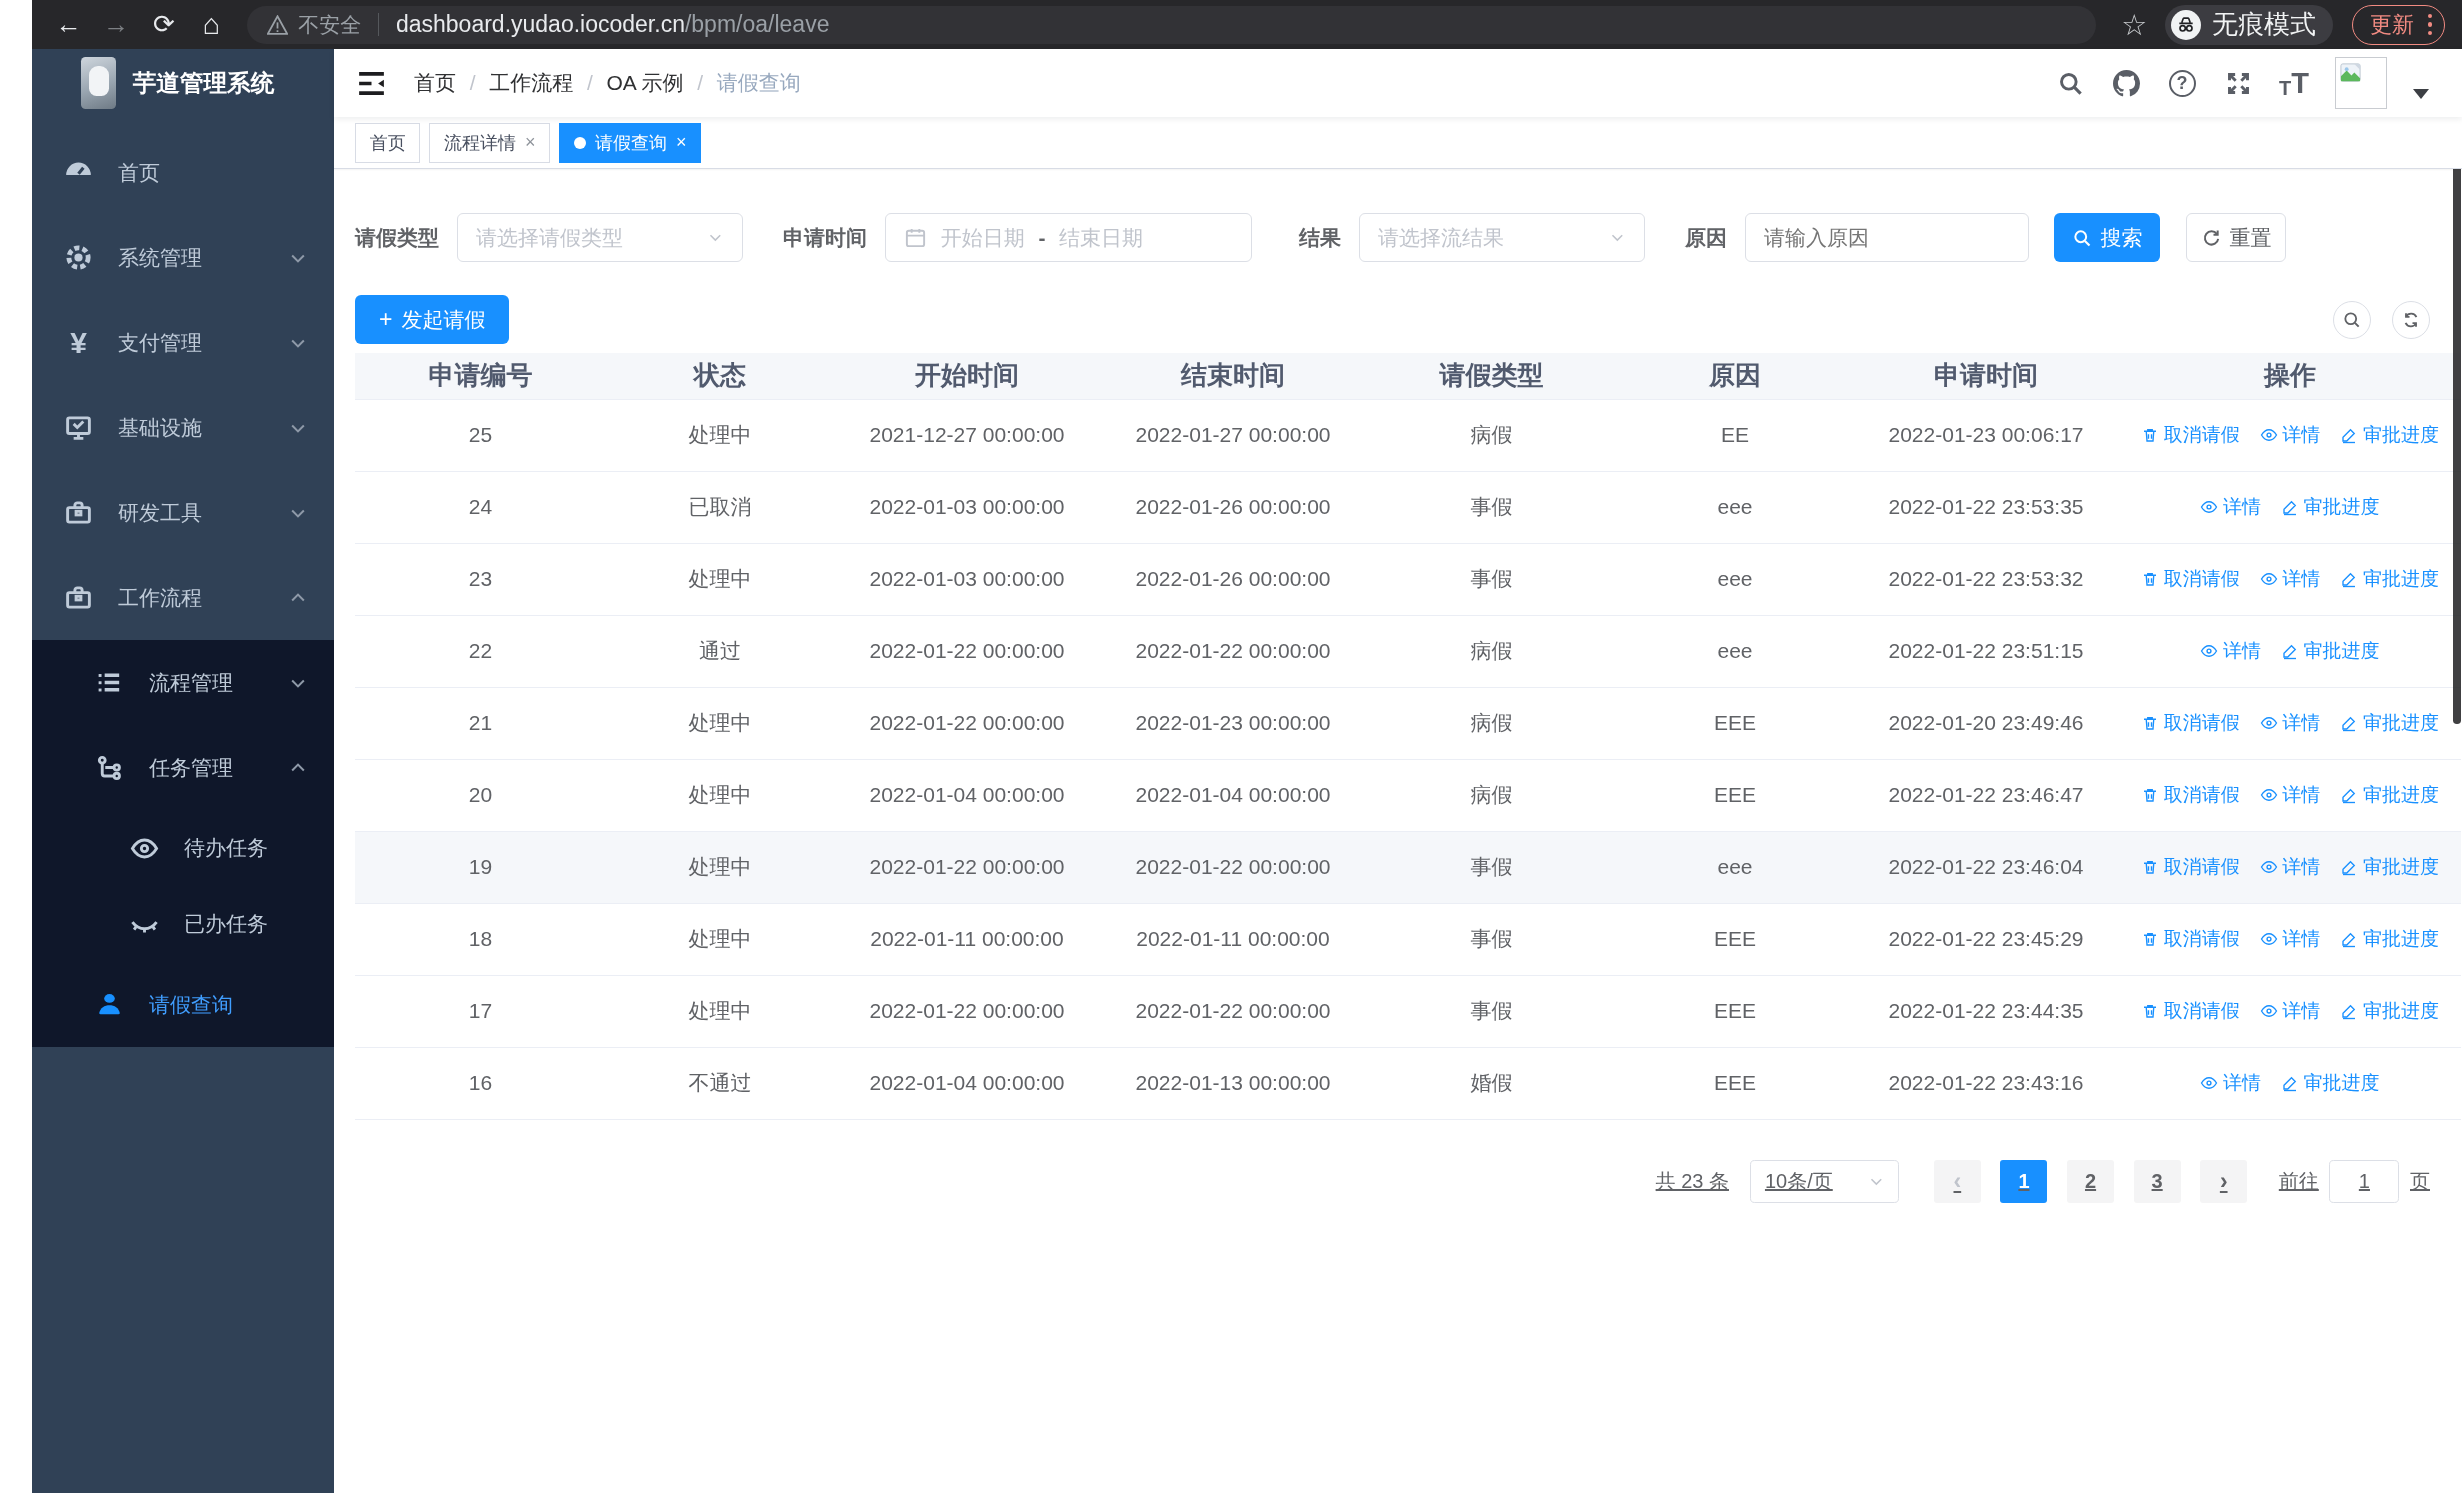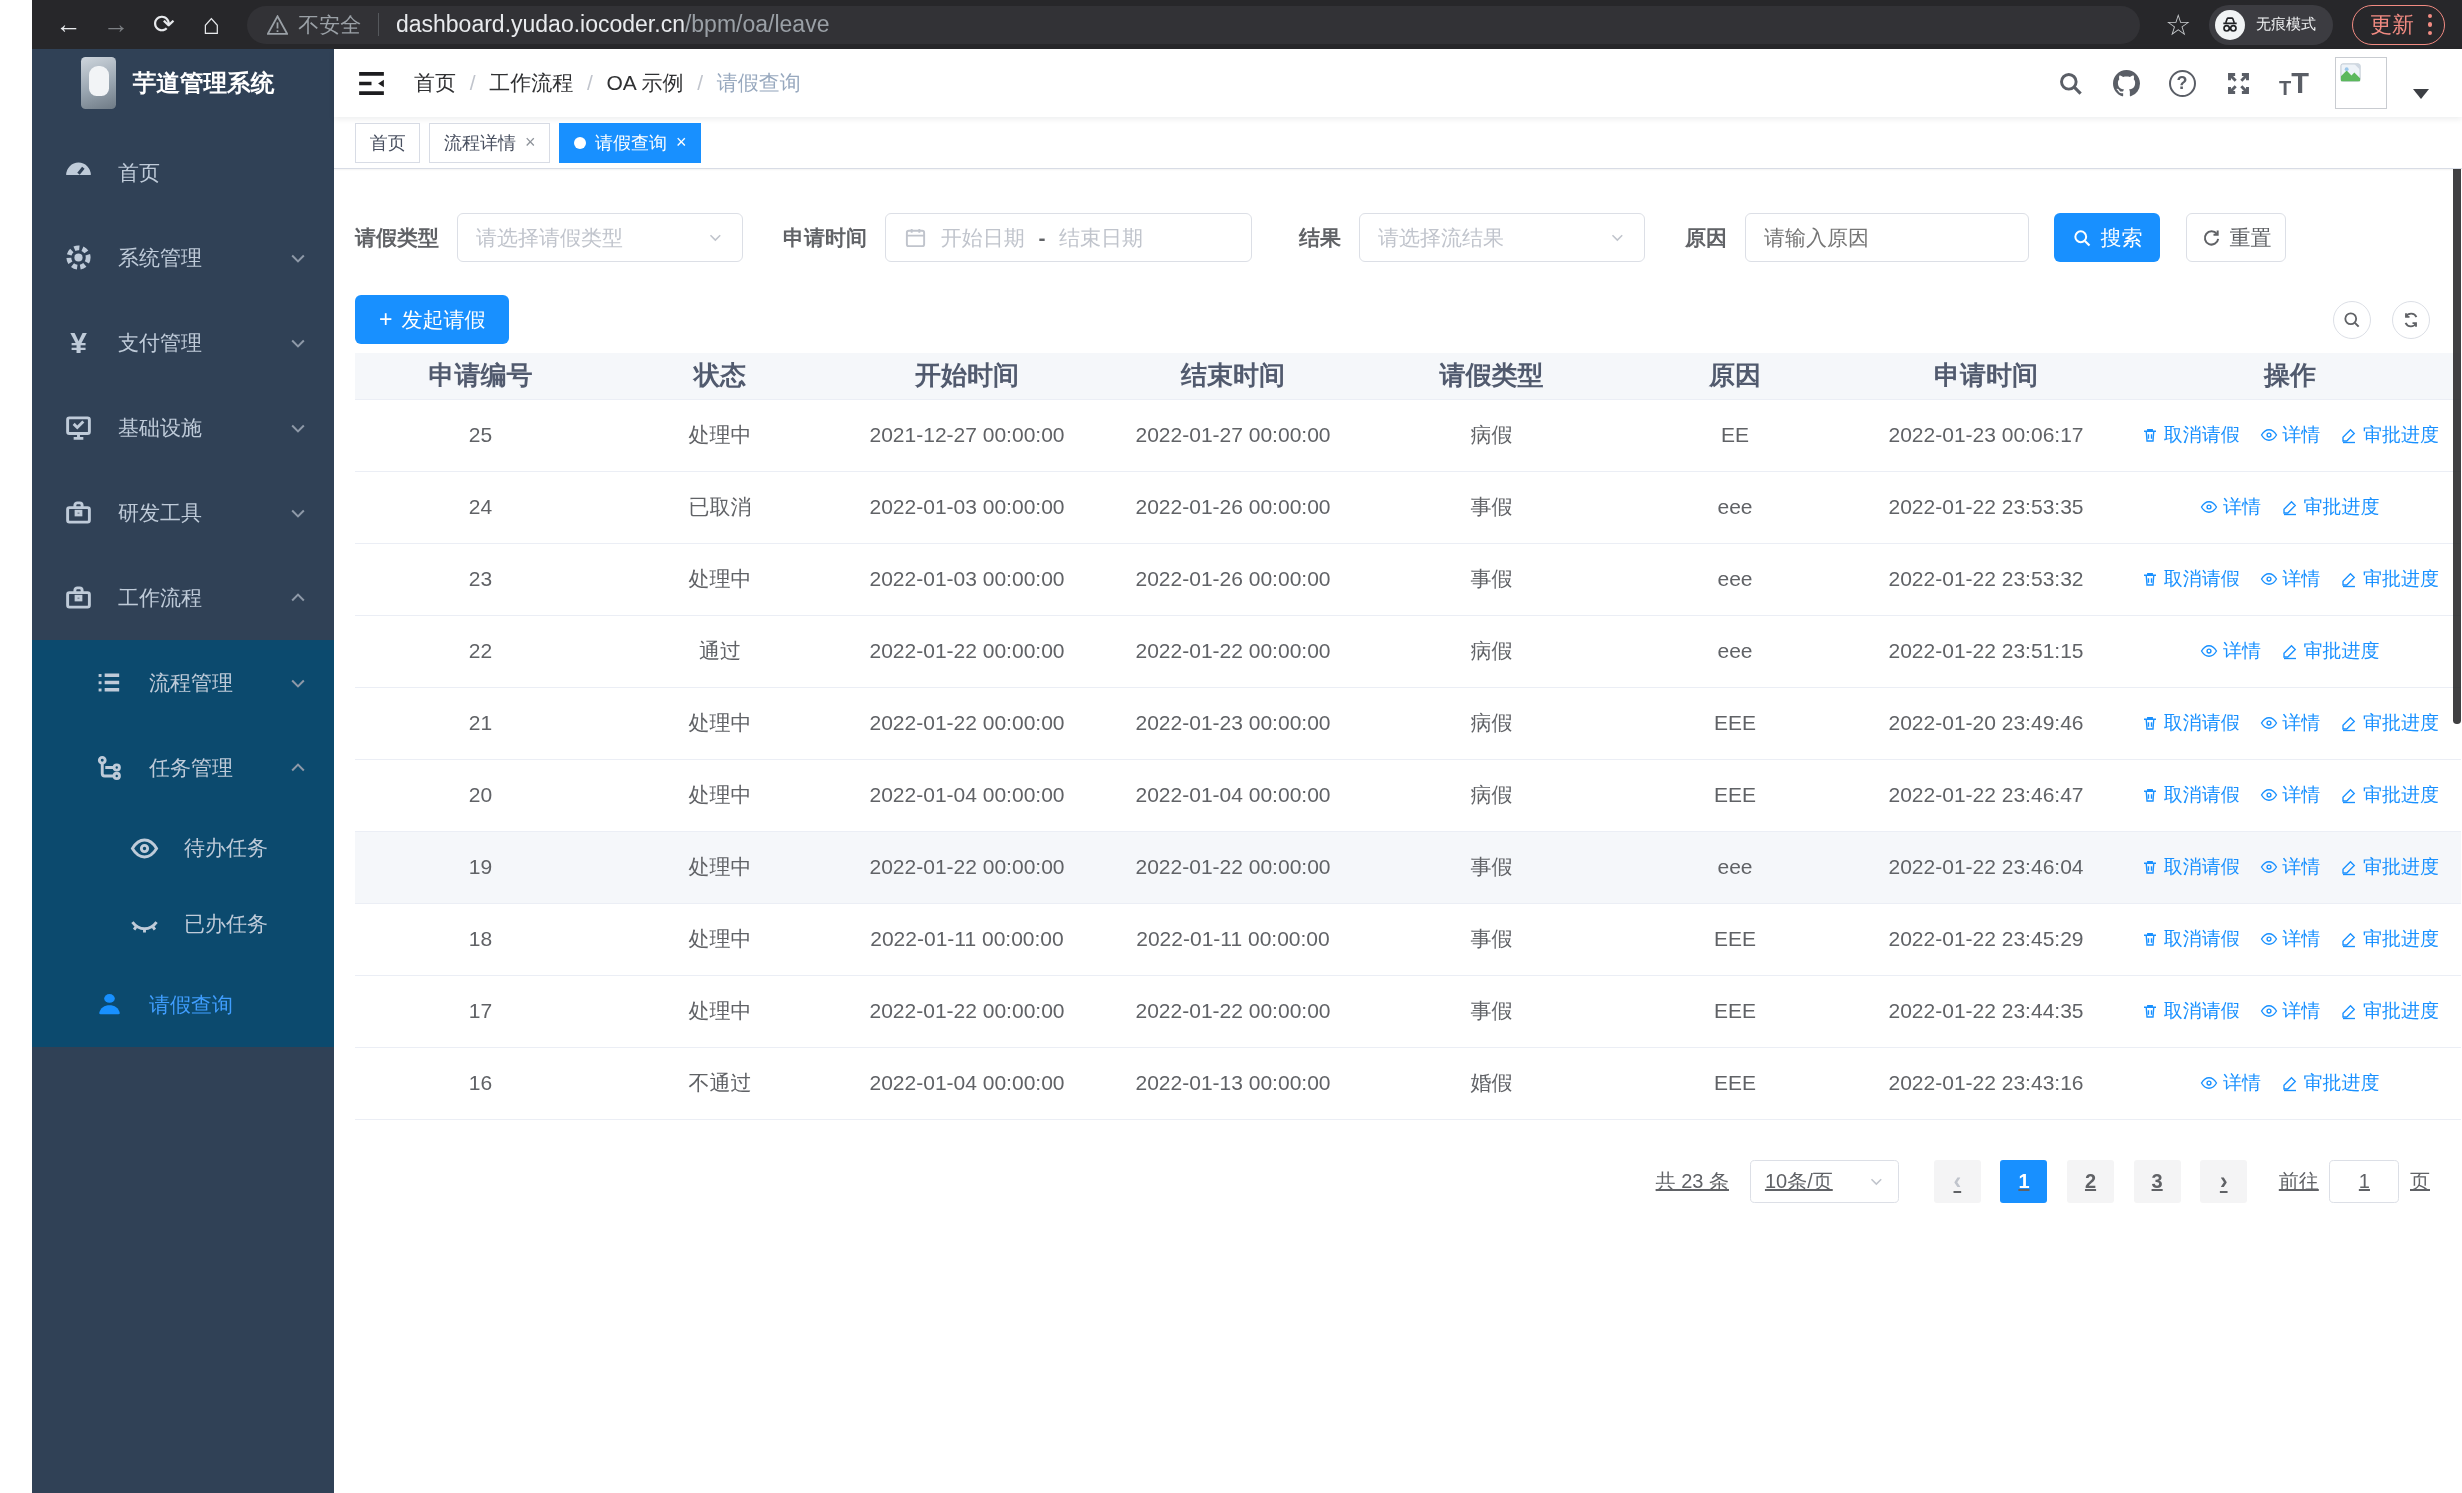--- a/index.html
+++ b/index.html
@@ -14,39 +14,39 @@
   .omnibox { flex:1; height:38px; margin:0 7.6px; background:#323236; border-radius:19px; display:flex; align-items:center; padding:0 20px; gap:10.6px; min-width:0; }
   .warn-tri { width:21px; height:20px; flex:none; }
   .sec-label { color:#9aa0a6; font-size:21px; }
   .omni-div { width:1.5px; height:23px; background:#55585c; margin:0 6px; flex:none; }
   .url { font-size:23px; white-space:nowrap; overflow:hidden; }
   .url .host { color:#e8eaed; } .url .path { color:#9aa0a6; }
   .star { font-size:29px; color:#c8cbce; margin:0 10.6px; }
   .star::before{content:"\2606";}
   .incog-pill { height:40px; background:#3c3c41; border-radius:20px; display:flex; align-items:center; gap:10.6px; padding:0 16.7px 0 6px; flex:none; }
   .incog-circle { width:30px; height:30px; border-radius:50%; background:#f1f3f4; display:flex; align-items:center; justify-content:center; }
-  .incog-label { color:#f1f3f4; font-size:15px; }
+  .incog-label { color:#f1f3f4; font-size:26px; }
   .update-pill { height:40px; border:1.5px solid #f28b82; border-radius:20px; display:flex; align-items:center; gap:13.7px; padding:0 12px 0 16.7px; margin-left:12px; flex:none; }
   .update-label { color:#f28b82; font-size:22px; }
   .vdots { display:flex; flex-direction:column; gap:3.8px; }
   .vdots i { width:4.6px; height:4.6px; border-radius:50%; background:#f28b82; }
 
   
   .app { flex:1; display:flex; min-height:0; }
   .sidebar { width:302px; flex:none; background:#304156; color:#bfcbd9; display:flex; flex-direction:column; }
   .logo-row { height:68px; display:flex; align-items:center; padding-left:49px; gap:16.7px; flex:none; }
   .logo-img { width:35px; height:52px; border-radius:4.6px; background:linear-gradient(160deg,#cfd6dd 0%,#9aa6b1 55%,#6e7a85 100%); position:relative; overflow:hidden; }
   .logo-img::after { content:""; position:absolute; left:7.6px; top:9px; width:20px; height:30px; background:#f2f4f6; border-radius:9px 9px 7.6px 7.6px; }
   .logo-title { color:#fff; font-size:23.6px; font-weight:bold; white-space:nowrap; }
   .menu { padding-top:13px; flex:1; }
   .m-item { height:85px; display:flex; align-items:center; padding:0 26px 0 30px; font-size:21px; cursor:pointer; }
   .m-item .mi-ico { width:33px; display:flex; justify-content:center; flex:none; }
   .m-item .mi-label { margin-left:23px; flex:1; white-space:nowrap; }
   .chev { width:20px; height:20px; flex:none; }
-  .submenu { background:#0c4a6e; }
+  .submenu { background:#0f172a; }
   .m-item.lv2 { padding-left:61px; }
   .m-item.lv3 { height:76px; padding-left:96px; }
   .m-item.active { color:#409EFF; }
   svg.sicon { width:29px; height:29px; stroke:#bfcbd9; fill:none; stroke-width:2.4; }
   .m-item.active svg.sicon { stroke:#1890ff; }
   .yen-glyph { font-size:30px; font-weight:bold; color:#bfcbd9; line-height:1; }
 
   .main { flex:1; display:flex; flex-direction:column; min-width:0; background:#fff; }
 
   

